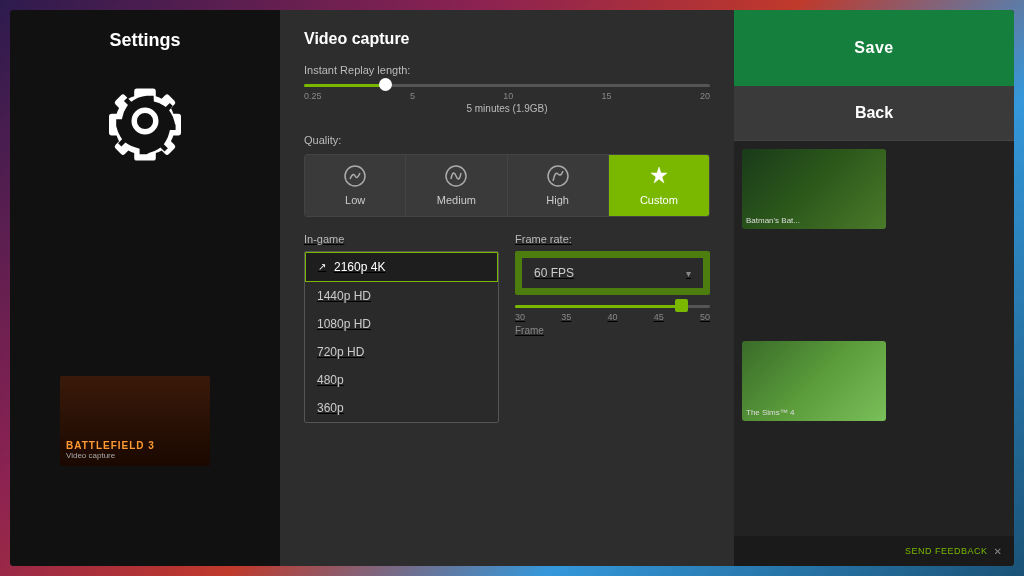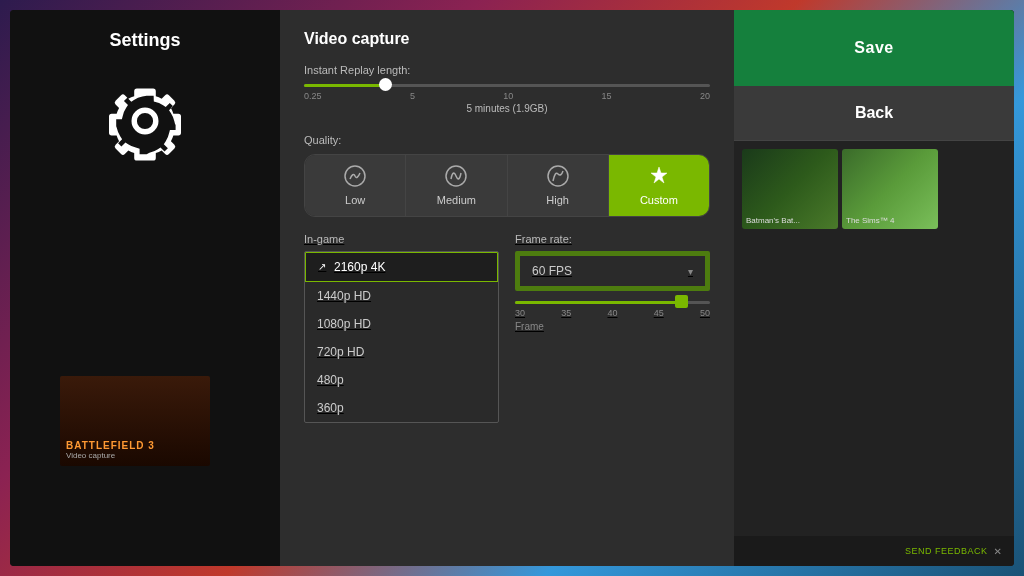--- a/index.html
+++ b/index.html
@@ -105,21 +105,21 @@
 
     .thumbnails-grid {
       display: flex;
       flex-wrap: wrap;
       gap: 4px;
       padding: 8px;
       flex: 1;
     }
 
     .thumb-item {
-      width: 96px;
+      width: 144px;
       height: 80px;
       border-radius: 3px;
       overflow: hidden;
       font-size: 9px;
       color: #ccc;
       display: flex;
       align-items: flex-end;
       padding: 4px;
     }
 
@@ -234,21 +234,21 @@
 
     
     .quality-section {
       margin-bottom: 16px;
     }
 
     .quality-buttons {
       display: flex;
       gap: 0;
       border: 1px solid #444;
-      border-radius: 11px;
+      border-radius: 3px;
       overflow: hidden;
     }
 
     .quality-btn {
       flex: 1;
       padding: 10px 8px;
       background: #3a3a3a;
       color: #ccc;
       text-align: center;
       cursor: pointer;
@@ -329,21 +329,21 @@
       font-size: 10px;
     }
 
     
     .dropdown-closed {
       display: flex;
       align-items: center;
       justify-content: space-between;
       padding: 8px 12px;
       background: #2a2a2a;
-      border: 5px solid #4d7c0f;
+      border: 7px solid #4d7c0f;
       border-radius: 2px;
       color: #ccc;
       font-size: 12px;
       cursor: pointer;
       margin-bottom: 10px;
     }
 
     .dropdown-arrow {
       color: #888;
       font-size: 10px;

